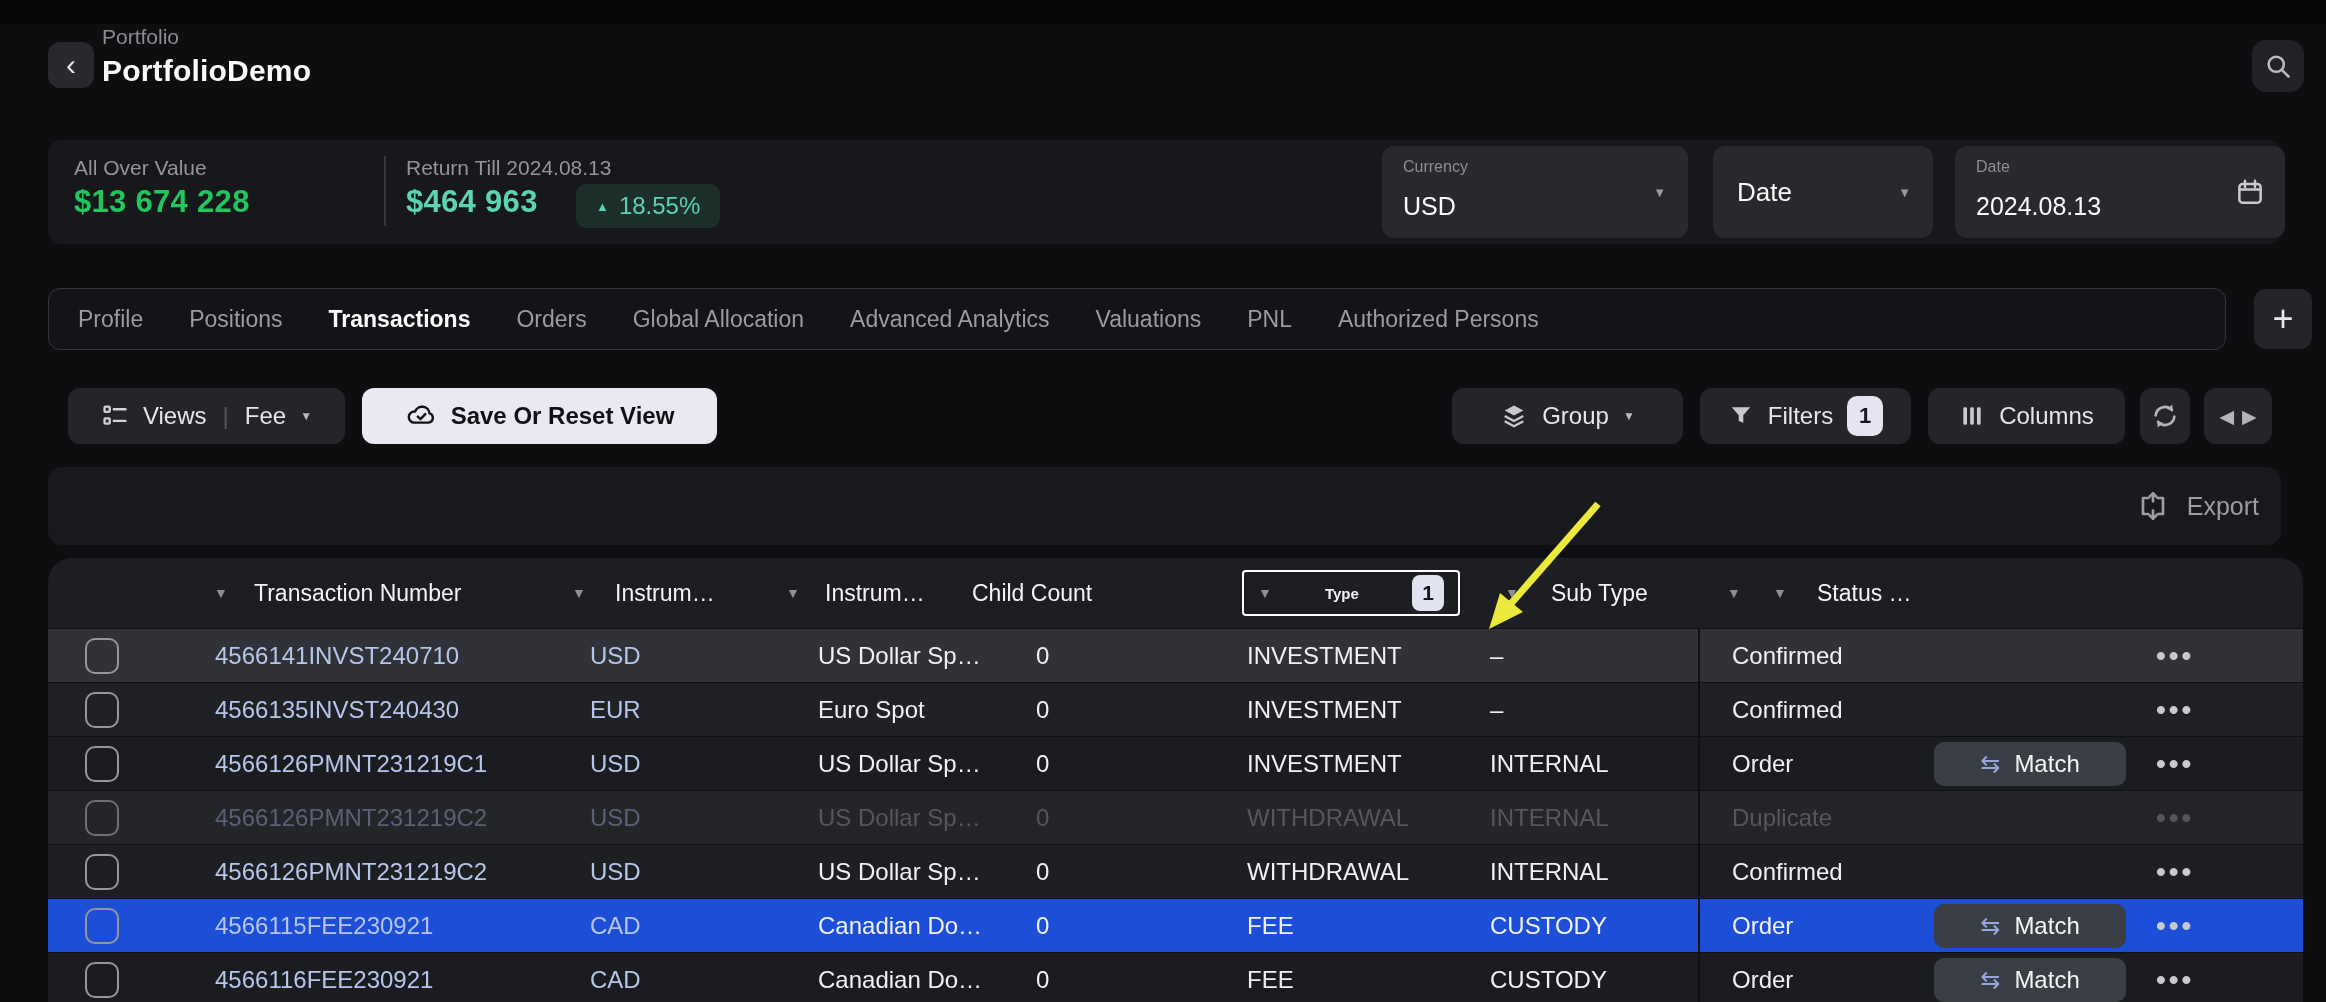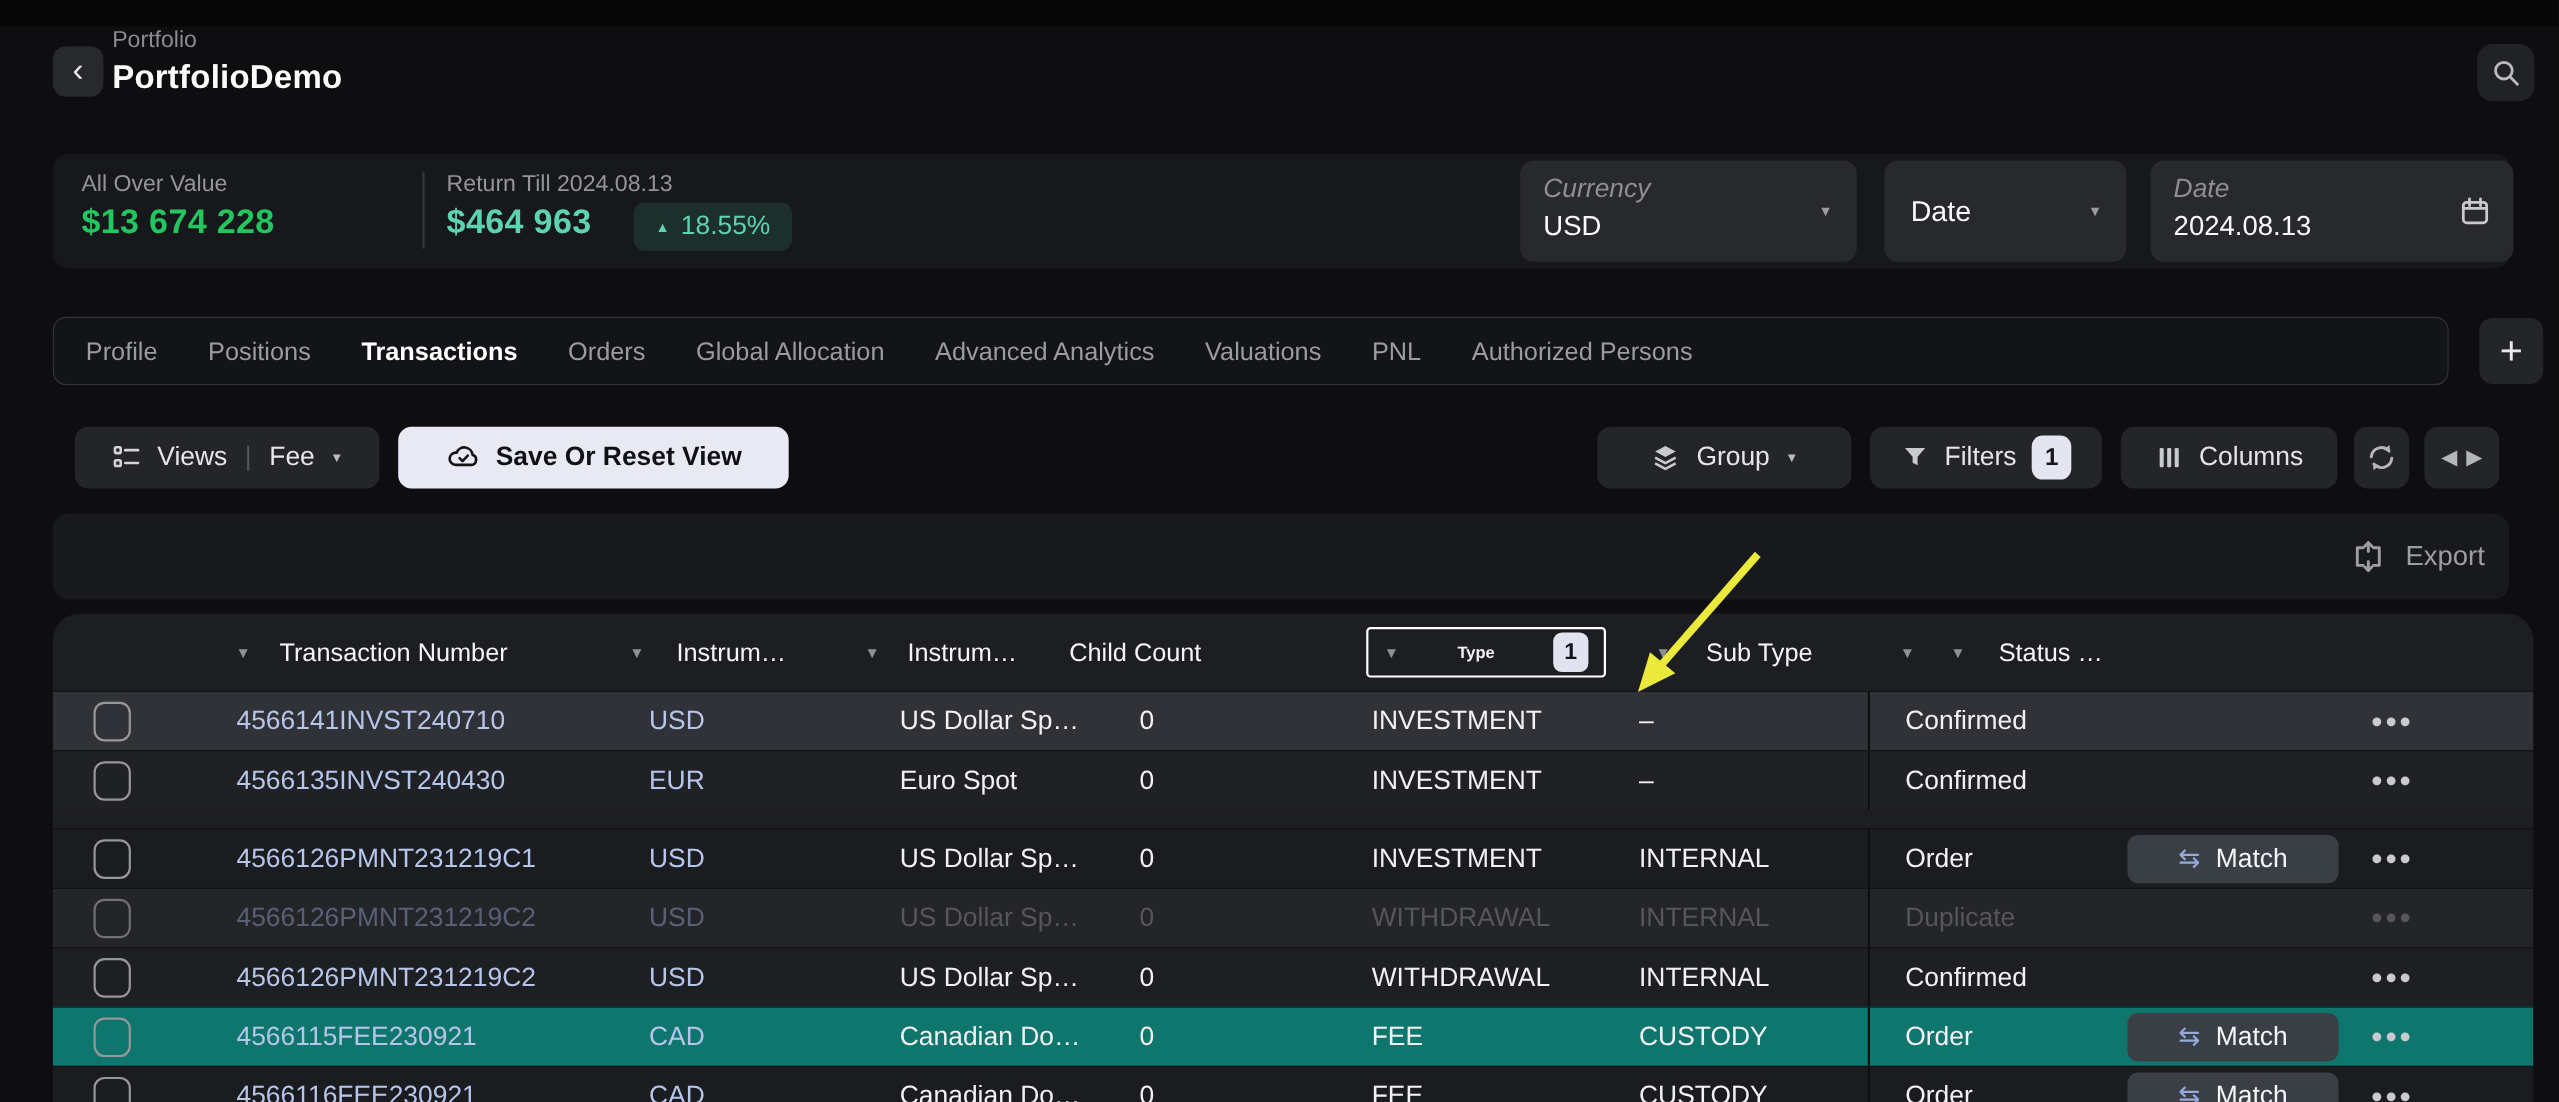--- a/index.html
+++ b/index.html
@@ -19,21 +19,21 @@
   
   .summary{left:48px;top:140px;width:2234px;height:104px;border-radius:14px;background:#17181b;}
   .sum-label{position:absolute;font-size:21px;color:#94959a;white-space:nowrap;}
   .sum-value{position:absolute;font-size:31px;font-weight:bold;white-space:nowrap;letter-spacing:.3px;}
   .vdiv{position:absolute;left:336px;top:16px;width:2px;height:70px;background:#36373c;}
   .ret-badge{position:absolute;left:528px;top:44px;height:44px;padding:0 20px;border-radius:10px;
              background:#1d2f2a;display:flex;align-items:center;gap:10px;}
   .ret-badge .up{font-size:13px;color:#5ed3b0;}
   .ret-badge .pct{font-size:24px;color:#5ed3b0;}
   .ctrl{position:absolute;top:6px;height:92px;border-radius:12px;background:#28292d;cursor:pointer;}
-  .ctrl .clabel{position:absolute;left:21px;top:12px;font-size:24px;color:#8e8f94;font-style:italic;}
+  .ctrl .clabel{position:absolute;left:21px;top:12px;font-size:16px;color:#8e8f94;}
   .ctrl .cvalue{position:absolute;left:21px;top:46px;font-size:25px;color:#fafafb;}
   .ctrl .chev{position:absolute;right:22px;top:50%;transform:translateY(-50%);font-size:13px;color:#9a9b9f;}
   .ctrl-currency{left:1334px;width:306px;}
   .ctrl-dateselect{left:1665px;width:220px;}
   .ctrl-dateselect .solo{position:absolute;left:24px;top:50%;transform:translateY(-50%);font-size:26px;color:#fafafb;}
   .ctrl-datefield{left:1907px;width:330px;}
   .ctrl .calico{position:absolute;right:20px;top:50%;transform:translateY(-50%);}
 
   
   .tabsbar{left:48px;top:288px;width:2178px;height:62px;border:1px solid #35363a;border-radius:12px;
@@ -70,22 +70,22 @@
   .tri{position:absolute;top:50%;transform:translateY(-50%);font-size:14px;color:#8e8f93;cursor:pointer;}
   .typebox{position:absolute;left:1194px;top:12px;width:218px;height:46px;border:2px solid #ffffff;border-radius:4px;
            display:flex;align-items:center;justify-content:space-between;padding:0 14px;box-sizing:border-box;cursor:pointer;}
   .typebox .tri2{font-size:14px;color:#8e8f93;}
   .typebox .tlabel{font-size:15px;font-weight:bold;}
   .typebox .tbadge{width:32px;height:36px;border-radius:8px;background:#e2e3f0;color:#141519;
                    font-size:21px;font-weight:bold;display:flex;align-items:center;justify-content:center;}
 
   .row{position:relative;height:53px;border-top:1px solid #101114;padding-left:15px;}
   .row::after{content:"";position:absolute;left:1650px;top:0;bottom:0;width:2px;background:#0e0f12;}
-  .r1{background:#313237;} .r2{background:#202125;} .r3{background:#1b1c20;margin-top:17px;}
-  .r4{background:#242529;} .r5{background:#1e1f23;} .r6{background:#0f766e;} .r7{background:#1b1c20;}
+  .r1{background:#313237;} .r2{background:#202125;} .r3{background:#1b1c20;}
+  .r4{background:#242529;} .r5{background:#1e1f23;} .r6{background:#1d4ed8;} .r7{background:#1b1c20;}
   .cell{position:absolute;top:50%;transform:translateY(-50%);font-size:24px;color:#f1f1f3;white-space:nowrap;}
   .c-check{left:37px;width:34px;height:36px;border:2px solid #96979b;border-radius:10px;background:transparent;cursor:pointer;box-sizing:border-box;}
   .c-txn{left:167px;color:#b6c6ea;cursor:pointer;}
   .c-inst1{left:542px;color:#b6c6ea;cursor:pointer;}
   .c-inst2{left:770px;}
   .c-child{left:988px;}
   .c-type{left:1199px;}
   .c-sub{left:1442px;}
   .c-status{left:1684px;}
   .c-dots{left:2108px;font-size:28px;font-weight:bold;color:#c9cacd;letter-spacing:3px;cursor:pointer;}

